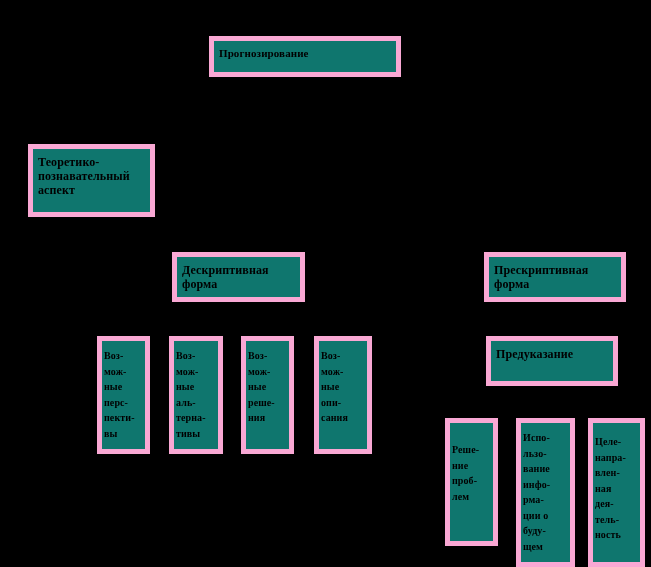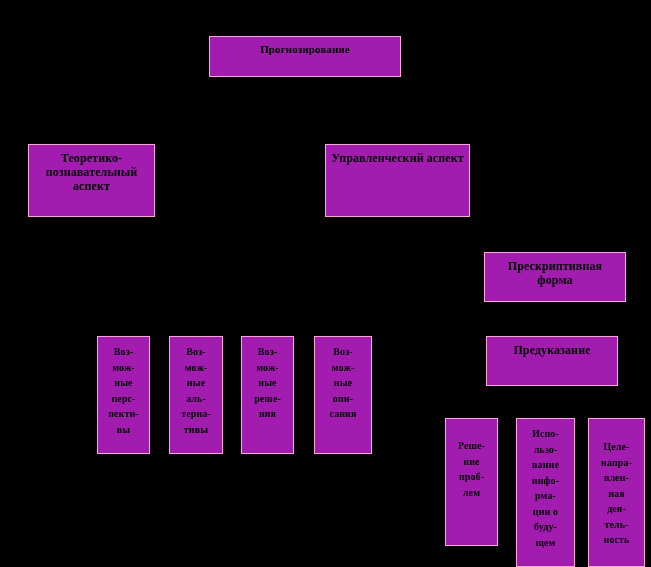--- a/index.html
+++ b/index.html
@@ -11,27 +11,27 @@
   #canvas {
     position: relative;
     width: 651px;
     height: 567px;
     background: #000000;
     overflow: hidden;
     font-family: "Liberation Serif", "DejaVu Serif", serif;
   }
   .node {
     position: absolute;
-    background: #a21caf;
+    background: #0f766e;
     color: #000000;
-    border: 1px solid #f9a8d4;
+    border: 5px solid #f9a8d4;
     box-sizing: border-box;
     display: flex;
     justify-content: center;
-    text-align: center;
+    text-align: left;
     font-weight: bold;
     line-height: 1.18;
     letter-spacing: 0.1px;
     overflow: hidden;
   }
   
   .node.h {
     align-items: flex-start;
   }
   .node.h > .txt {
@@ -62,25 +62,25 @@
 
   <div class="node h shadow fs11" style="left:209px; top:36px; width:192px; height:41px;">
     <span class="txt">Прогнозирование</span>
   </div>
 
   <div class="node h shadow fs10" style="left:28px; top:144px; width:127px; height:73px;">
     <span class="txt">Теоретико-познавательный аспект</span>
   </div>
 
 
-  <div class="node h shadow fs10" style="left:325px; top:144px; width:145px; height:73px;">
-    <span class="txt">Управленческий аспект</span>
-  </div>
 
 
+  <div class="node h shadow fs10" style="left:172px; top:252px; width:133px; height:50px;">
+    <span class="txt">Дескриптивная форма</span>
+  </div>
 
   <div class="node h shadow fs10" style="left:484px; top:252px; width:142px; height:50px;">
     <span class="txt">Прескриптивная форма</span>
   </div>
 
   <div class="node v shadow fs9" style="left:97px; top:336px; width:53px; height:118px;">
     <span class="txt">Воз-
 мож-
 ные
 перс-
@@ -129,21 +129,21 @@
 льзо-
 вание
 инфо-
 рма-
 ции о
 буду-
 щем</span>
   </div>
 
   <div class="node v shadow fs9" style="left:588px; top:418px; width:57px; height:149px;">
-    <span class="txt" style="padding-top:20px;">Целе-
+    <span class="txt" style="padding-top:11px;">Целе-
 напра-
 влен-
 ная
 дея-
 тель-
 ность</span>
   </div>
 
 </div>
 

